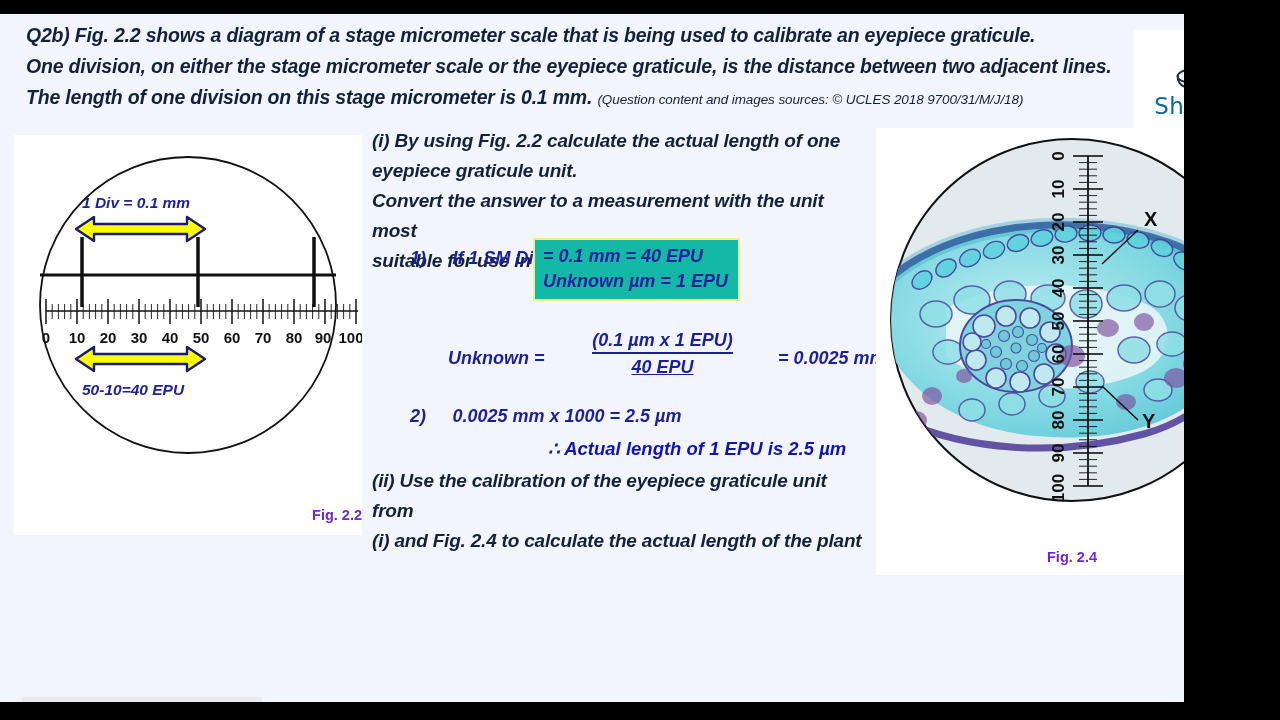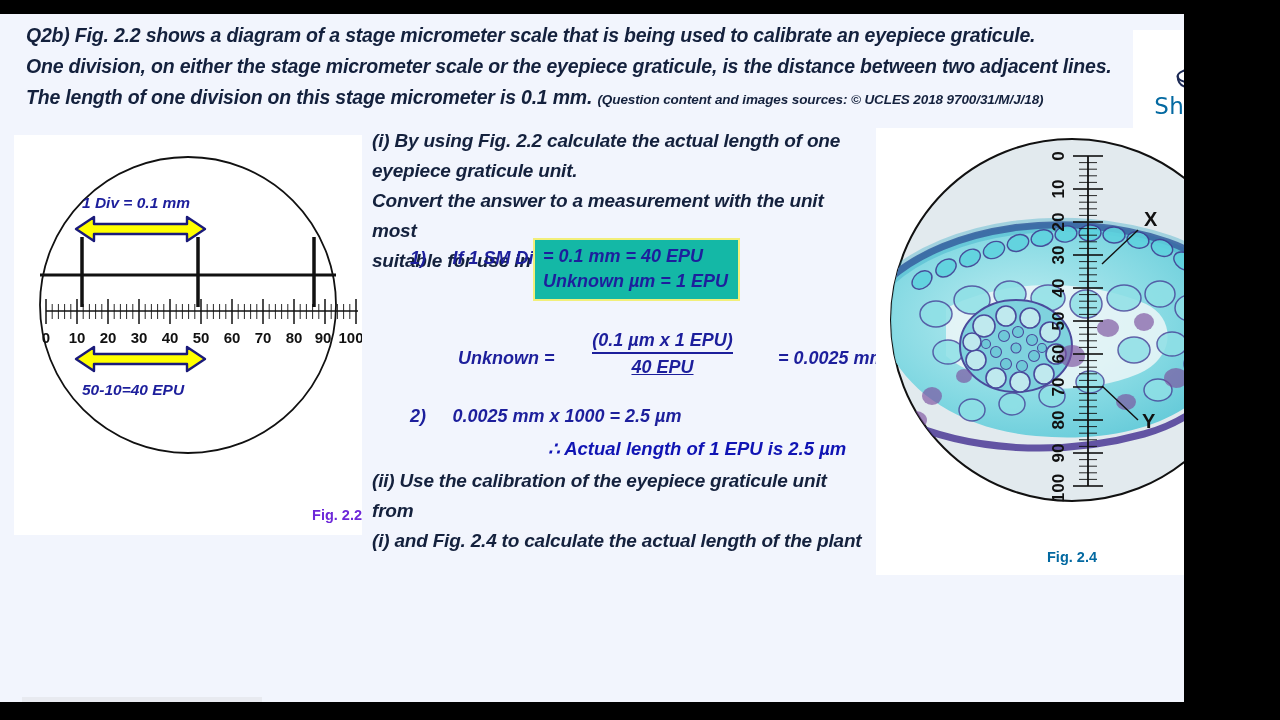--- a/index.html
+++ b/index.html
@@ -38,21 +38,21 @@
     color: #14213d;
     font-style: italic;
     font-weight: bold;
     font-size: 19.5px;
     line-height: 31px;
     letter-spacing: -0.2px;
   }
   .hline { white-space: nowrap; }
   .src-note {
     font-size: 13.5px;
-    font-weight: bold;
+    font-weight: normal;
     font-style: italic;
     letter-spacing: -0.1px;
   }
 
   
   .logo-panel {
     position: absolute; left: 1133px; top: 16px; width: 126px; height: 101px;
     background: #ffffff;
     display: flex; flex-direction: column;
     align-items: center; justify-content: center;
@@ -97,42 +97,42 @@
   .lab { font-style: italic; font-weight: bold; font-size: 18px; }
   .hl-box {
     position: absolute; left: 165px; top: -10px;
     border: 2px solid #f2ef7a;
     background: #14b8a6;
     padding: 4px 10px 5px 8px;
   }
   .hl-line { font-style: italic; font-weight: bold; font-size: 18px; white-space: nowrap; line-height: 25px; }
 
   .frac-row { position: absolute; left: 80px; top: 82px; width: 420px; }
-  .frac-lead { position:absolute; left:0; top: 18px; font-style: italic; font-weight:bold; font-size:18px;margin-left:10px; }
+  .frac-lead { position:absolute; left:0; top: 18px; font-style: italic; font-weight:bold; font-size:18px; }
   .frac { position: absolute; left: 122px; top: 0px; text-align: center; width: 185px; text-decoration: underline; }
   .frac-num { font-style: italic; font-weight: bold; font-size: 18px; border-bottom: 2px solid #1d1f9c; padding-bottom: 1px; display:inline-block;}
   .frac-den { font-style: italic; font-weight: bold; font-size: 18px; margin-top: 3px; }
   .frac-eq { position: absolute; left: 330px; top: 18px; font-style: italic; font-weight: bold; font-size: 18px; white-space: nowrap; }
 
   .row2 { position: absolute; left: 42px; top: 158px; white-space: nowrap; }
   .concl {
     position: absolute; left: 180px; top: 190px;
     font-style: italic; font-weight: bold; font-size: 18.5px;
     color: #1014b4; white-space: nowrap;
   }
 
   
   .panel-right {
     position: absolute; left: 876px; top: 128px; width: 392px; height: 447px;
     background: #ffffff;
   }
   .fig24-wrap { position:absolute; left: 0; top: 0; width: 392px; height: 400px; }
   .fig24-caption {
     position: absolute; left: 0; bottom: 10px; width: 392px;
-    text-align: center; font-size: 14.5px; font-weight: bold; color: #0369a1;
+    text-align: center; font-size: 14.5px; font-weight: bold; color: #6d28d9;
   }
   svg { display: block; }
 </style>
 </head>
 <body>
 
 <div id="stage">
 
   <div class="bar-top"></div>
 

